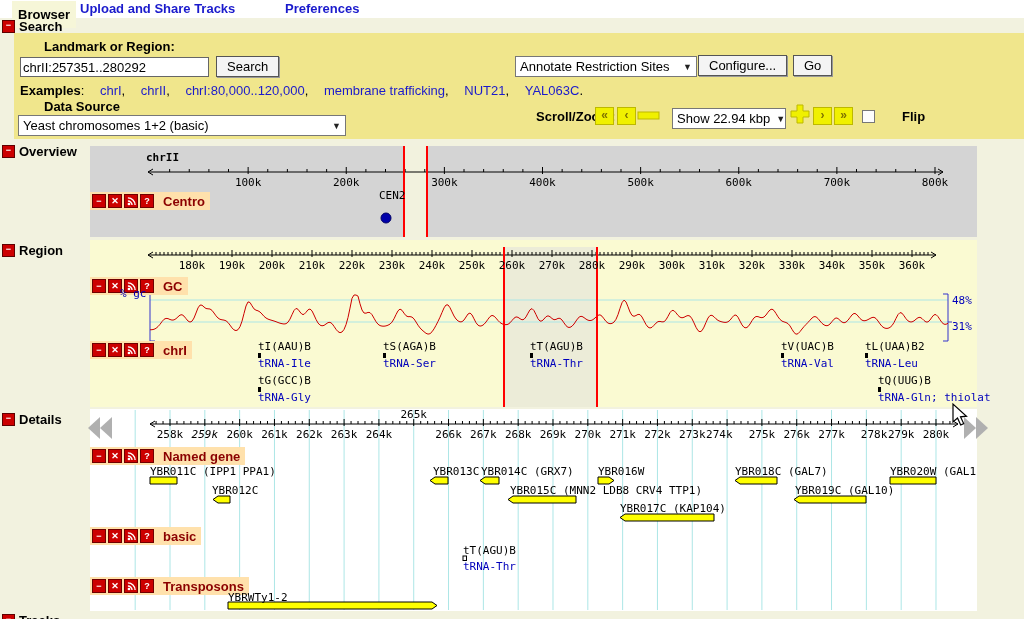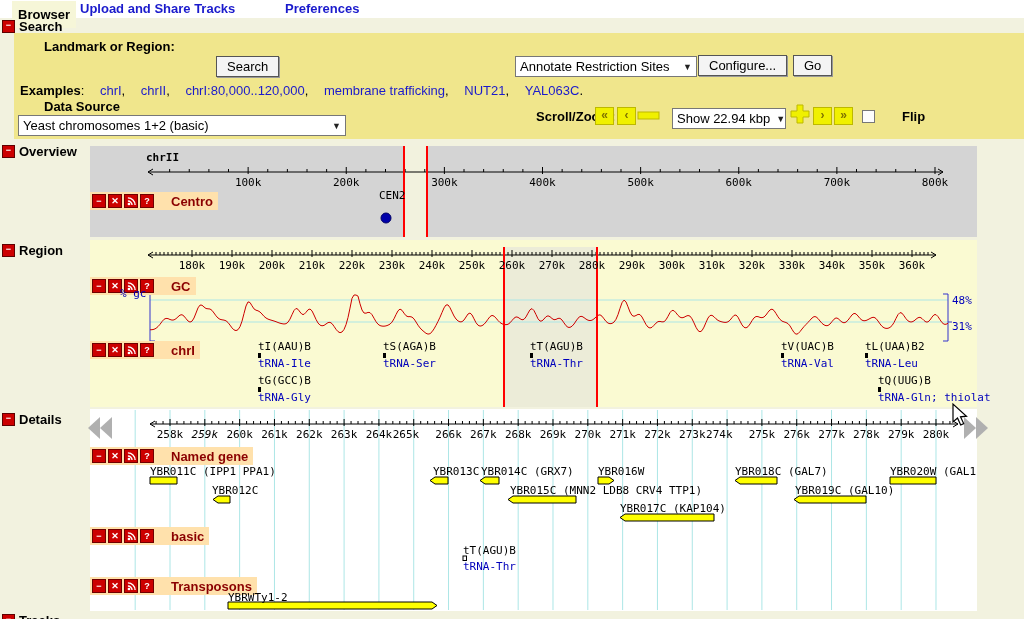--- a/index.html
+++ b/index.html
@@ -28,21 +28,21 @@
   .examples a{color:#1A1ACC;text-decoration:none;cursor:pointer;margin-left:12px;}
   .zoombtn{position:absolute;width:17px;height:16px;background:#F0F000;border:1px solid #BDB800;
            color:#7E7200;font:bold 12px "Liberation Sans",sans-serif;text-align:center;line-height:15px;cursor:pointer;}
   .checkbox{position:absolute;width:11px;height:11px;background:#FDFDFD;border:1px solid #777;cursor:pointer;}
   .panel{position:absolute;}
   .ov-panel{left:90px;top:146px;width:887px;height:91px;background:#D4D4D4;}
   .rg-panel{left:90px;top:240px;width:887px;height:167px;background:#FAFAD2;overflow:hidden;}
   .dt-panel{left:90px;top:409px;width:887px;height:202px;background:#FFFFFF;overflow:hidden;}
   .track-strip{position:absolute;background:#FFE1AC;height:16px;display:inline-flex;align-items:center;
                padding:1px 5px 1px 2px;z-index:4;}
-  .strip-title{font:bold 13px "Liberation Sans",sans-serif;color:#8B0000;margin-left:15px;white-space:nowrap;}
+  .strip-title{font:bold 13px "Liberation Sans",sans-serif;color:#8B0000;margin-left:7px;white-space:nowrap;}
   .mini-icon{width:12px;height:12px;background:#CC0000;border:1px solid #700000;margin-right:2px;color:#fff;
              font:bold 9px "Liberation Sans",sans-serif;line-height:11px;text-align:center;cursor:pointer;
              display:inline-flex;align-items:center;justify-content:center;}
   .mono{position:absolute;font:11px "DejaVu Sans Mono",monospace;color:#000;white-space:pre;z-index:5;}
   .mono.blue{color:#0000BB;}
   .mono.b{font-weight:bold;}
   .tickc{text-align:center;}
   #overlay{position:absolute;left:0;top:0;z-index:3;pointer-events:none;}
   #labels{position:absolute;left:0;top:0;width:0;height:0;z-index:5;}
 </style>
@@ -73,20 +73,21 @@
     <span class="collapse-box">−</span>
     <span class="sec-title">Details</span>
   </div>
   <div class="sec-header" style="left:2px;top:613px">
     <span class="collapse-box">−</span>
     <span class="sec-title">Tracks</span>
   </div>
 
   <div class="search-panel">
     <span class="lbl-bold" style="left:6px;top:6px">Landmark or Region:</span>
+    <input class="text-input" style="left: 6px; top: 24px;" value="chrII:257351..280292">
     <button class="btn" style="left:202px;top:23px">Search</button>
 
     <div class="select-box" style="left:501px;top:23px;width:172px">
       <span>Annotate Restriction Sites</span>
       <span class="car">▼</span>
     </div>
     <button class="btn" style="left:684px;top:22px">Configure...</button>
     <button class="btn" style="left:779px;top:22px">Go</button>
 
     <span class="examples" style="left:6px;top:50px">
@@ -659,34 +660,34 @@
       <div class="mono tickc" style="left: 811px; top: 259px; width: 42px; text-align: center;">340k</div>
       <div class="mono tickc" style="left: 851px; top: 259px; width: 42px; text-align: center;">350k</div>
       <div class="mono tickc" style="left: 891px; top: 259px; width: 42px; text-align: center;">360k</div>
       <div class="mono tickc" style="left: 149px; top: 428px; width: 42px; text-align: center;">258k</div>
       <div class="mono tickc" style="left: 183.818px; top: 428px; width: 42px; text-align: center; font-style: italic;">259k</div>
       <div class="mono tickc" style="left: 218.636px; top: 428px; width: 42px; text-align: center;">260k</div>
       <div class="mono tickc" style="left: 253.454px; top: 428px; width: 42px; text-align: center;">261k</div>
       <div class="mono tickc" style="left: 288.272px; top: 428px; width: 42px; text-align: center;">262k</div>
       <div class="mono tickc" style="left: 323.09px; top: 428px; width: 42px; text-align: center;">263k</div>
       <div class="mono tickc" style="left: 357.908px; top: 428px; width: 42px; text-align: center;">264k</div>
-      <div class="mono tickc" style="left: 392.726px; top: 428px; width: 42px; text-align: left;">265k</div>
+      <div class="mono tickc" style="left: 392.726px; top: 408px; width: 42px; text-align: center;">265k</div>
       <div class="mono tickc" style="left: 427.544px; top: 428px; width: 42px; text-align: center;">266k</div>
       <div class="mono tickc" style="left: 462.362px; top: 428px; width: 42px; text-align: center;">267k</div>
       <div class="mono tickc" style="left: 497.18px; top: 428px; width: 42px; text-align: center;">268k</div>
       <div class="mono tickc" style="left: 531.998px; top: 428px; width: 42px; text-align: center;">269k</div>
       <div class="mono tickc" style="left: 566.816px; top: 428px; width: 42px; text-align: center;">270k</div>
       <div class="mono tickc" style="left: 601.634px; top: 428px; width: 42px; text-align: center;">271k</div>
       <div class="mono tickc" style="left: 636.452px; top: 428px; width: 42px; text-align: center;">272k</div>
       <div class="mono tickc" style="left: 671.27px; top: 428px; width: 42px; text-align: center;">273k</div>
       <div class="mono tickc" style="left: 706.088px; top: 428px; width: 42px; text-align: left;">274k</div>
       <div class="mono tickc" style="left: 740.906px; top: 428px; width: 42px; text-align: center;">275k</div>
       <div class="mono tickc" style="left: 775.724px; top: 428px; width: 42px; text-align: center;">276k</div>
       <div class="mono tickc" style="left: 810.542px; top: 428px; width: 42px; text-align: center;">277k</div>
-      <div class="mono tickc" style="left: 845.36px; top: 428px; width: 42px; text-align: center;">278k</div>
+      <div class="mono tickc" style="left: 845.36px; top: 428px; width: 42px; text-align: right;">278k</div>
       <div class="mono tickc" style="left: 880.178px; top: 428px; width: 42px; text-align: center;">279k</div>
       <div class="mono tickc" style="left: 914.996px; top: 428px; width: 42px; text-align: center;">280k</div>
       <div class="mono b" style="left: 146px; top: 151px;">chrII</div>
       <div class="mono blue" style="left: 120px; top: 287px;">% gc</div>
       <div class="mono blue" style="left: 952px; top: 294px;">48%</div>
       <div class="mono blue" style="left: 952px; top: 320px;">31%</div>
       <div class="mono " style="left: 379px; top: 189px;">CEN2</div>
       <div class="mono " style="left: 258px; top: 340px;">tI(AAU)B</div>
       <div class="mono blue" style="left: 258px; top: 357px;">tRNA-Ile</div>
       <div class="mono " style="left: 258px; top: 374px;">tG(GCC)B</div>

